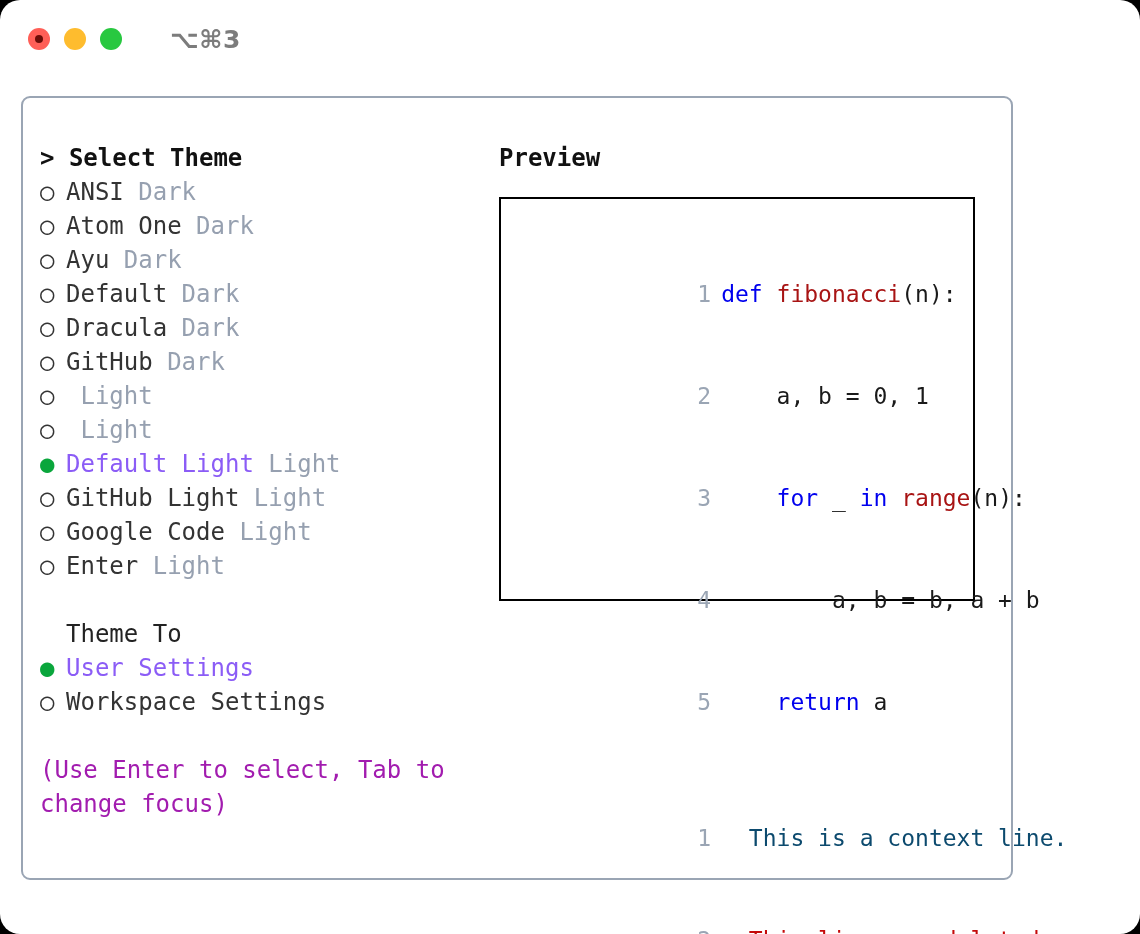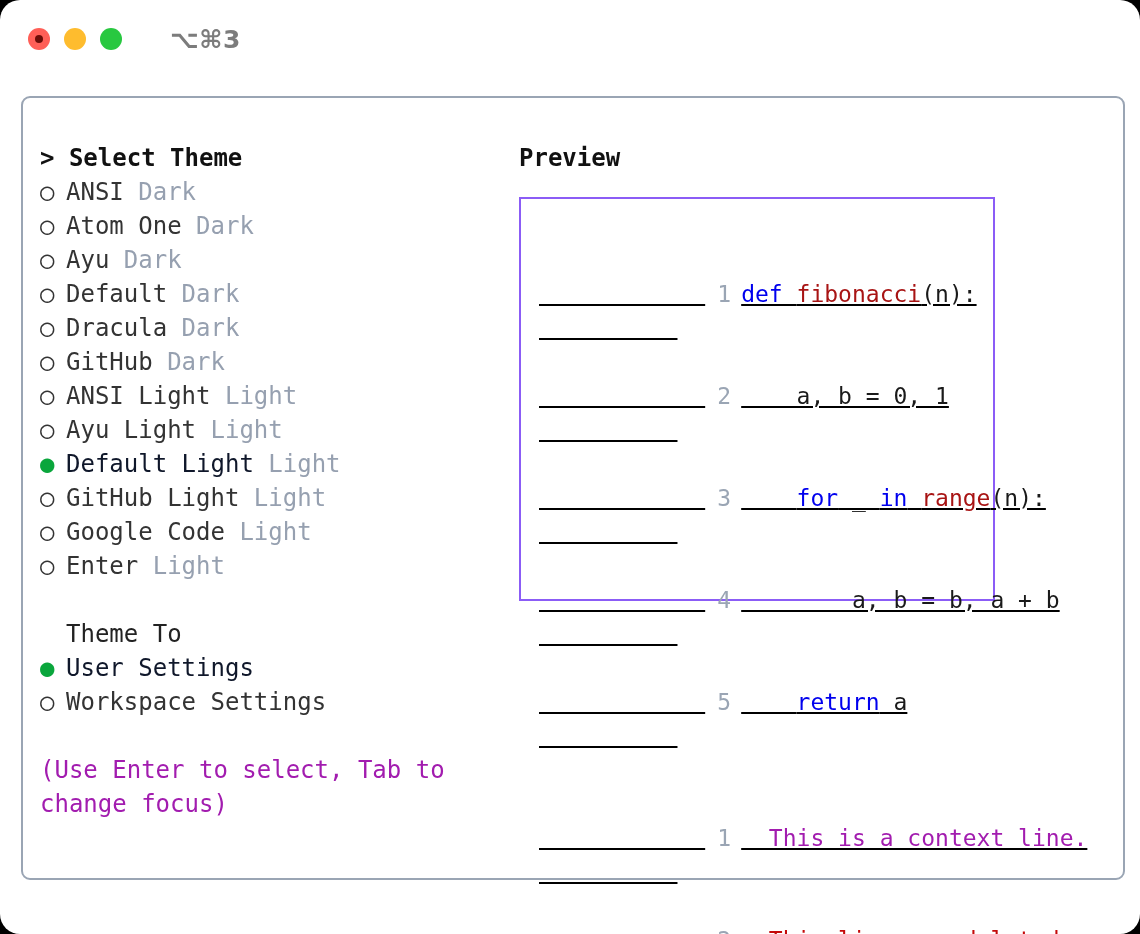--- a/index.html
+++ b/index.html
@@ -67,21 +67,21 @@
     color: #7c7c7c;
     letter-spacing: 0.5px;
     white-space: pre;
   }
 
   
   .frame {
     position: absolute;
     left: 21px;
     top: 96px;
-    width: 1104px;
+    width: 992px;
     height: 784px;
     border: 2px solid #9aa5b4;
     border-radius: 9px;
     box-sizing: border-box;
     background: #ffffff;
   }
 
   .columns {
     position: absolute;
     left: 0; top: 0;
@@ -116,21 +116,21 @@
     width: 26px;
     flex: 0 0 26px;
     font-size: 24px;
     line-height: 34px;
     text-align: left;
     color: #333333;
   }
   .bullet.filled { color: #0aa63c; }
 
   .item-name   { color: #333333; }
-  .item-name.selected { color: #0f172a; }
+  .item-name.selected { color: #8b5cf6; }
   .item-tag    { color: #96a0b0; text-align: center; }
 
   .section-gap { height: 34px; }
 
   .section-label {
     color: #222222;
     padding-left: 26px;
   }
 
   .hint {
@@ -138,60 +138,59 @@
     font-size: 24px;
     line-height: 34px;
     color: #a21caf;
     white-space: pre-wrap;
     width: 410px;
   }
 
   
   .right-col {
     position: absolute;
-    left: 496px;
+    left: 476px;
     top: 43px;
     width: 490px;
   }
   .preview-title {
     font-size: 24px;
     line-height: 34px;
     font-weight: 700;
     color: #111111;
     white-space: pre;
   }
   .preview-box {
     margin-top: 22px;
     width: 476px;
     height: 404px;
-    border: 2px solid #8b5cf6;
+    border: 2px solid #000000;
     box-sizing: border-box;
     background: #ffffff;
     padding: 44px 0 0 18px;
-    text-decoration: underline;
   }
   .code-line {
     font-size: 23px;
     line-height: 34px;
     white-space: pre;
     color: #1a1a1a;
   }
   .lnum {
     display: inline-block;
     width: 26px;
     text-align: right;
     color: #9aa5b4;
     margin-right: 10px;
   }
   .tok-kw   { color: #0000ee; }
   .tok-fn   { color: #a81414; }
   .tok-pl   { color: #1a1a1a; }
   .code-blank { height: 34px; }
 
-  .diff-ctx { color: #a21caf; margin-top: 32px; }
+  .diff-ctx { color: #0c4a6e; margin-top: 32px; }
   .diff-del { color: #c40a0a; }
 </style>
 </head>
 <body>
 
 <div class="screen">
 
   <div class="titlebar">
     <div class="lights">
       <span class="light red"></span>
@@ -239,27 +238,25 @@
           <span class="item-tag">Dark</span>
         </div>
         <div class="line">
           <span class="bullet">○</span>
           <span class="item-name">GitHub</span>
           <span>&nbsp;</span>
           <span class="item-tag">Dark</span>
         </div>
         <div class="line">
           <span class="bullet">○</span>
-          <span class="item-name">ANSI Light</span>
-          <span>&nbsp;</span>
-          <span class="item-tag">Light</span>
-        </div>
-        <div class="line">
-          <span class="bullet">○</span>
-          <span class="item-name">Ayu Light</span>
+          <span>&nbsp;</span>
+          <span class="item-tag">Light</span>
+        </div>
+        <div class="line">
+          <span class="bullet">○</span>
           <span>&nbsp;</span>
           <span class="item-tag">Light</span>
         </div>
         <div class="line">
           <span class="bullet filled">●</span>
           <span class="item-name selected">Default Light</span>
           <span>&nbsp;</span>
           <span class="item-tag">Light</span>
         </div>
         <div class="line">

